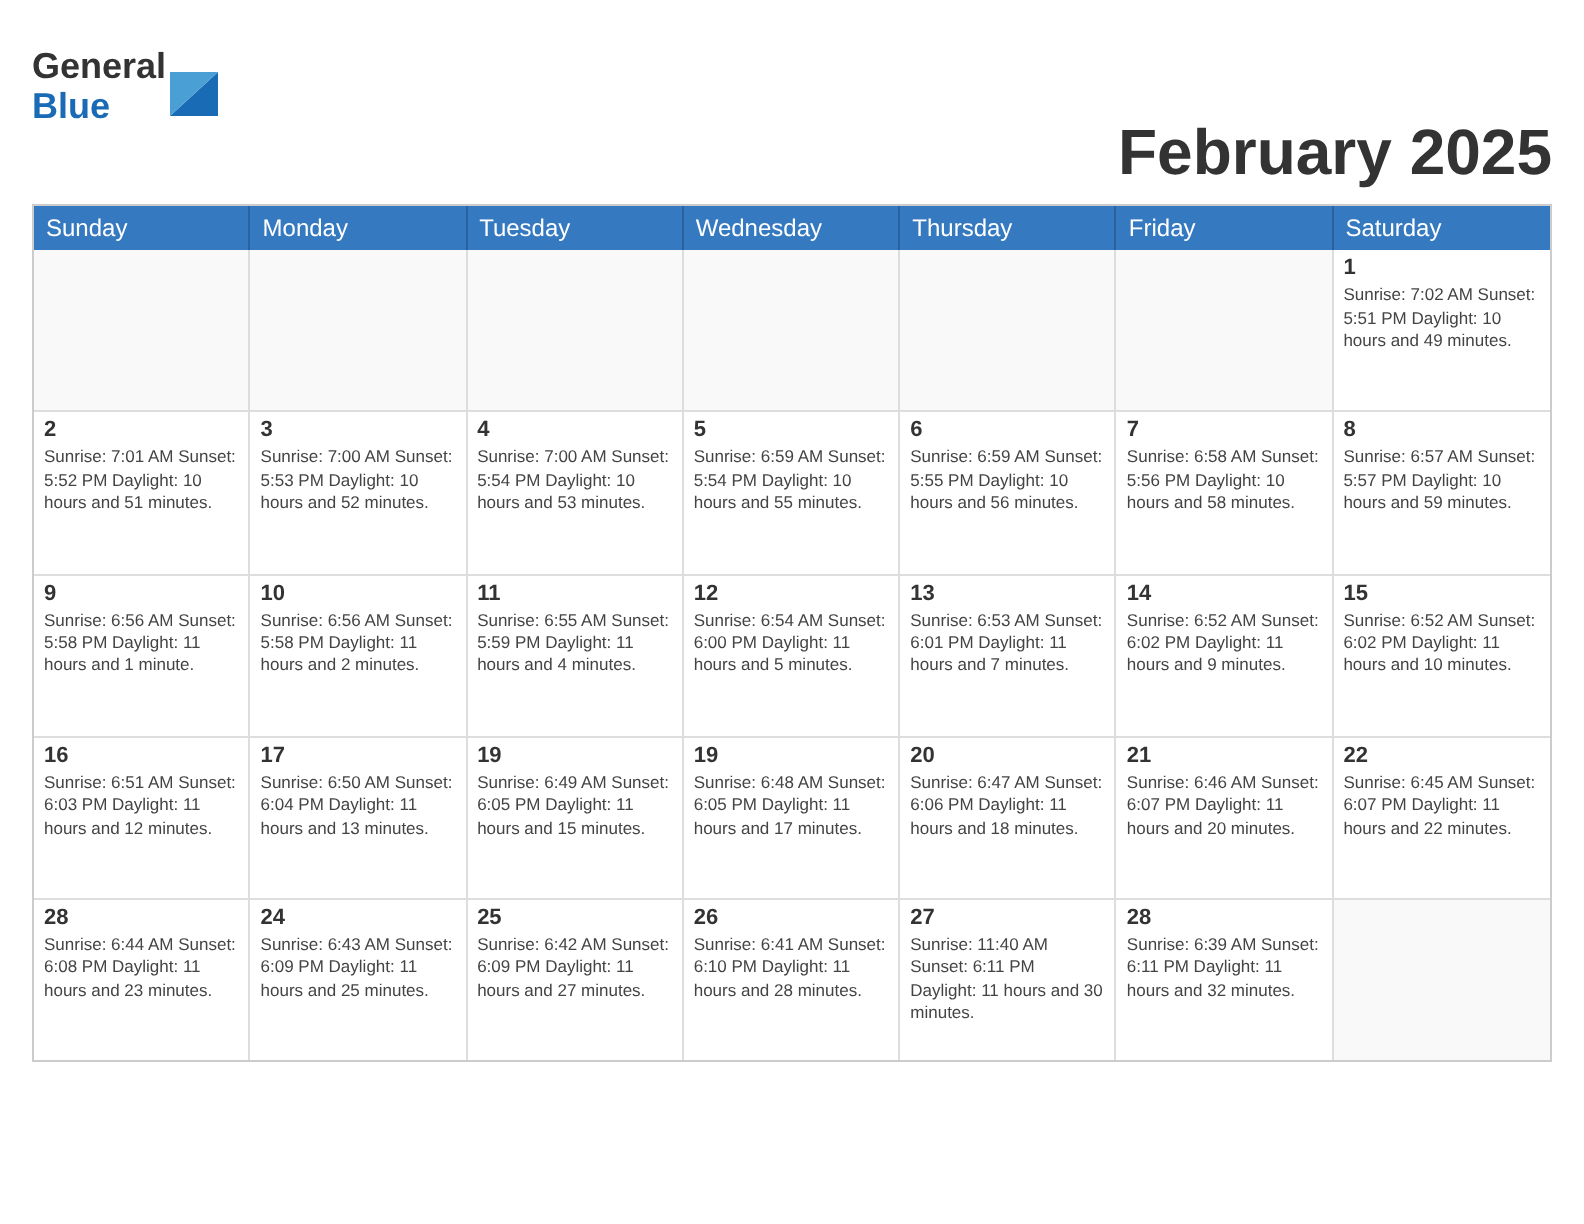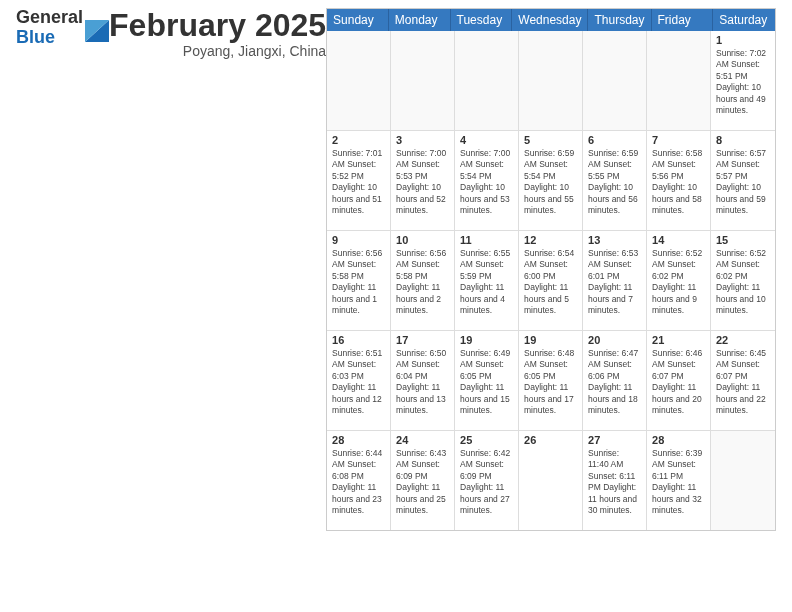--- a/index.html
+++ b/index.html
@@ -6,22 +6,23 @@
     body {
       width: 792px;
       height: 612px;
       font-family: Arial, sans-serif;
       background: #fff;
       overflow: hidden;
     }
     .page {
       width: 792px;
       height: 539px;
-      padding: 8px 16px 8px 16px;
-      display: flex;
+      padding: 24px 16px 8px 16px;
+      display: flex;
+      flex-direction: column;
     }
     .header {
       display: flex;
       align-items: flex-start;
       justify-content: space-between;
       margin-bottom: 8px;
     }
     .logo {
       display: flex;
       align-items: center;
@@ -36,20 +37,21 @@
     .logo-text .general { display: block; }
     .logo-text .blue { display: block; color: #1a6bb5; }
     .logo-icon {
       width: 24px;
       height: 32px;
       margin-left: 2px;
       margin-top: -4px;
     }
     .title-block {
       text-align: right;
+      margin-top: 35px;
     }
     .month-year {
       font-size: 32px;
       font-weight: bold;
       color: #333;
       line-height: 1.1;
     }
     .location {
       font-size: 14px;
       color: #555;
@@ -122,21 +124,20 @@
             <span class="blue">Blue</span>
         </div>
       </div>
       <svg class="logo-icon" viewBox="0 0 24 32" xmlns="http://www.w3.org/2000/svg">
         <polygon points="0,32 24,10 24,32" fill="#1a6bb5"></polygon>
         <polygon points="0,32 24,10 0,10" fill="#4a9fd4"></polygon>
       </svg>
     </div>
     <div class="title-block">
       <div class="month-year">February 2025</div>
-      <div class="location">Poyang, Jiangxi, China</div>
     </div>
   </div>
 
   <div class="calendar">
     <div class="cal-header">
     <div class="cal-header-cell">Sunday</div>
         <div class="cal-header-cell">Monday</div>
         <div class="cal-header-cell">Tuesday</div>
         <div class="cal-header-cell">Wednesday</div>
         <div class="cal-header-cell">Thursday</div>
@@ -304,20 +305,23 @@
 Daylight: 11 hours and 25 minutes.</div>
           </div>
           <div class="cal-cell">
             <span class="day-num">25</span>
             <div class="cell-info">Sunrise: 6:42 AM
 Sunset: 6:09 PM
 Daylight: 11 hours and 27 minutes.</div>
           </div>
           <div class="cal-cell">
             <span class="day-num">26</span>
+            <div class="cell-info">Sunrise: 6:41 AM
+Sunset: 6:10 PM
+Daylight: 11 hours and 28 minutes.</div>
           </div>
           <div class="cal-cell">
             <span class="day-num">27</span>
             <div class="cell-info">Sunrise: 11:40 AM
 Sunset: 6:11 PM
 Daylight: 11 hours and 30 minutes.</div>
           </div>
           <div class="cal-cell">
             <span class="day-num">28</span>
             <div class="cell-info">Sunrise: 6:39 AM

